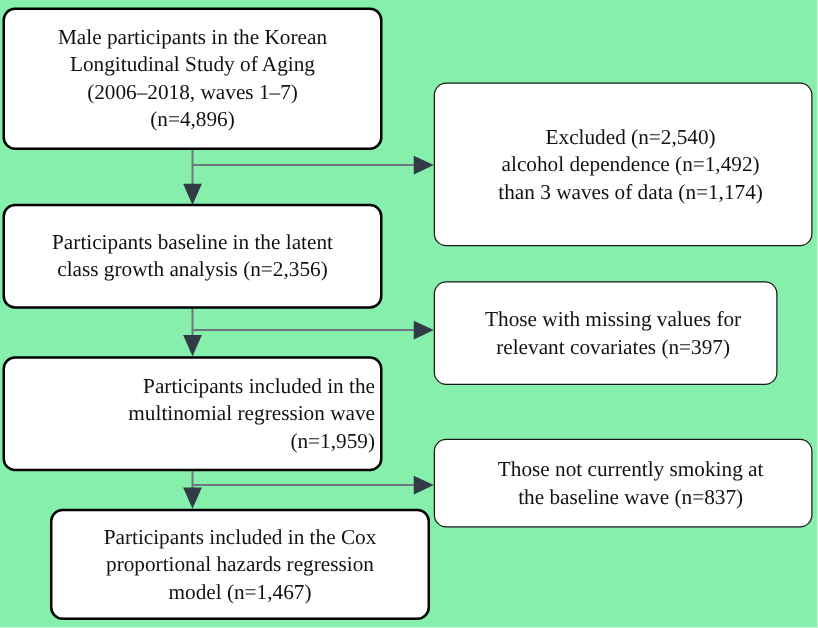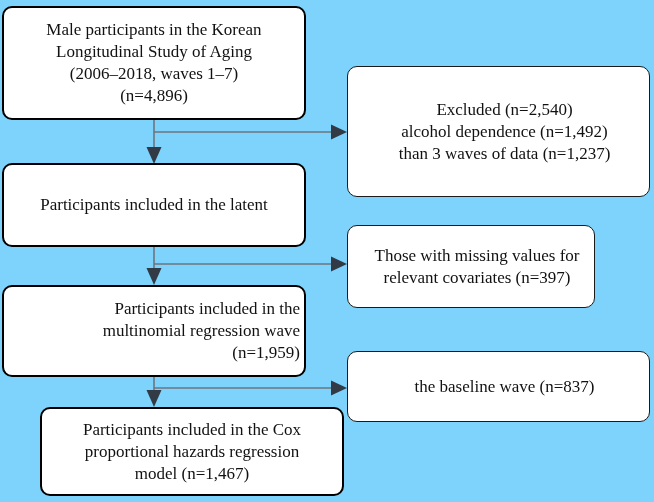--- a/index.html
+++ b/index.html
@@ -4,21 +4,21 @@
 <style>
   html, body {
     margin: 0;
     padding: 0;
     background: #ffffff;
   }
   .canvas {
     position: relative;
     width: 654px;
     height: 502px;
-    background: #7dd3fc;
+    background: #86efac;
     font-family: "Liberation Serif", "DejaVu Serif", serif;
     color: #111111;
     overflow: hidden;
   }
   .box {
     position: absolute;
     box-sizing: border-box;
     background: #ffffff;
     border-radius: 10px;
     display: flex;
@@ -82,43 +82,45 @@
   </svg>
 
   <div class="box main" style="left:2px; top:6px; width:304px; height:114px;">
     <div class="line">Male participants in the Korean</div>
     <div class="line">Longitudinal Study of Aging</div>
     <div class="line">(2006–2018, waves 1–7)</div>
     <div class="line">(n=4,896)</div>
   </div>
 
   <div class="box main" style="left:2px; top:163px; width:304px; height:84px;">
-    <div class="line">Participants included in the latent</div>
+    <div class="line">Participants baseline in the latent</div>
+    <div class="line">class growth analysis (n=2,356)</div>
   </div>
 
   <div class="box main" style="left:2px; top:285px; width:304px; height:92px;align-items:flex-end;">
     <div class="line">Participants included in the</div>
     <div class="line">multinomial regression wave</div>
     <div class="line">(n=1,959)</div>
   </div>
 
   <div class="box main" style="left:2px; top:407px; width:304px; height:89px;margin-left:38px;">
     <div class="line">Participants included in the Cox</div>
     <div class="line">proportional hazards regression</div>
     <div class="line">model (n=1,467)</div>
   </div>
 
   <div class="box exclusion" style="left:347px; top:66px; width:303px; height:131px;">
     <div class="line">Excluded (n=2,540)</div>
     <div class="line">alcohol dependence (n=1,492)</div>
-    <div class="line">than 3 waves of data (n=1,237)</div>
+    <div class="line">than 3 waves of data (n=1,174)</div>
   </div>
 
-  <div class="box exclusion" style="left:347px; top:225px; width:248px; height:83px;">
+  <div class="box exclusion" style="left:347px; top:225px; width:275px; height:83px;">
     <div class="line">Those with missing values for</div>
     <div class="line">relevant covariates (n=397)</div>
   </div>
 
   <div class="box exclusion" style="left:347px; top:351px; width:303px; height:71px;">
+    <div class="line">Those not currently smoking at</div>
     <div class="line">the baseline wave (n=837)</div>
   </div>
 
 </div>
 
 </body></html>

